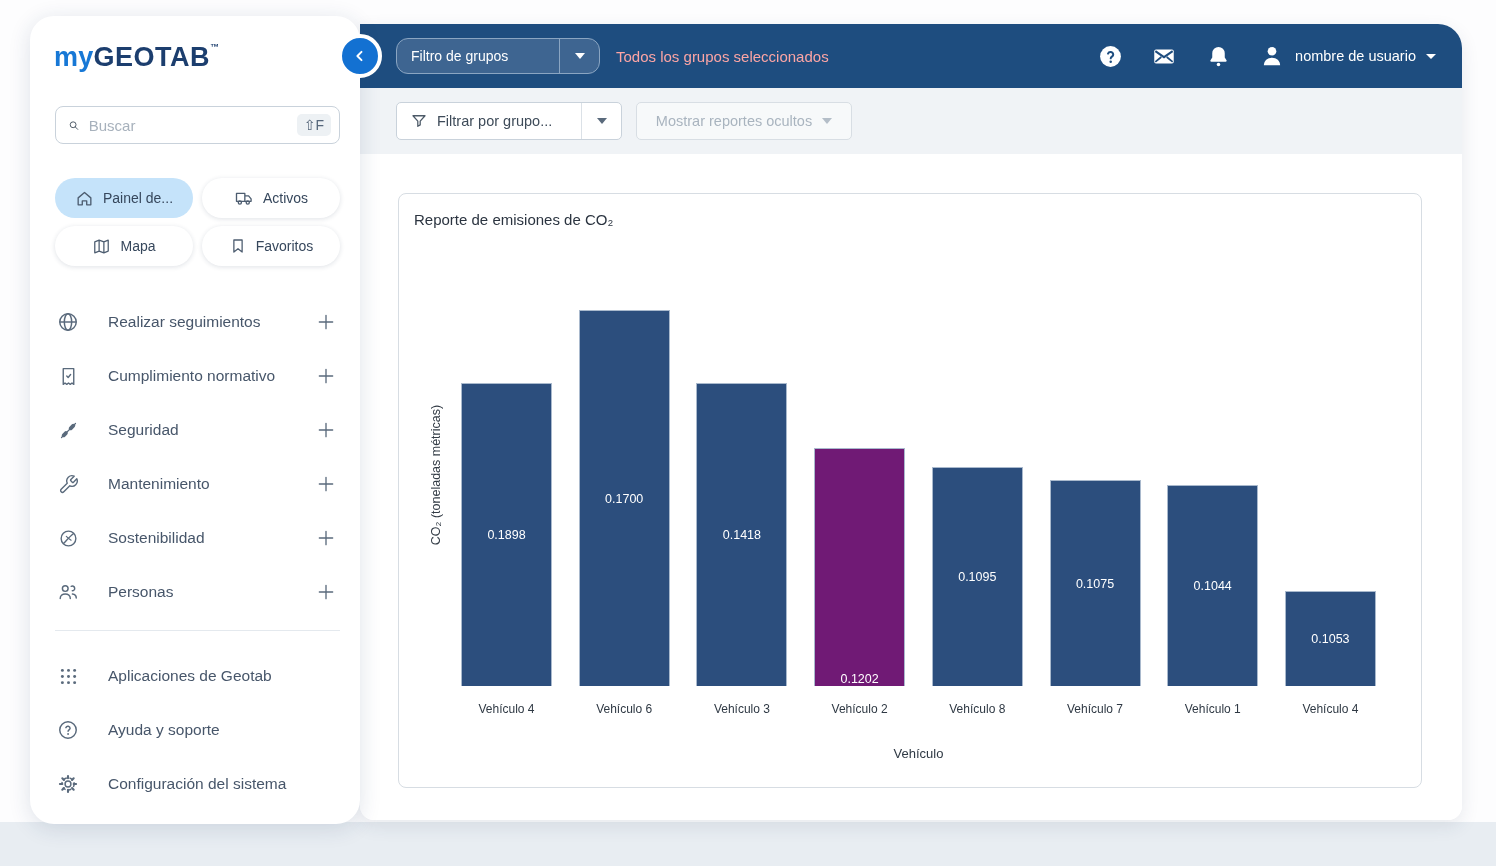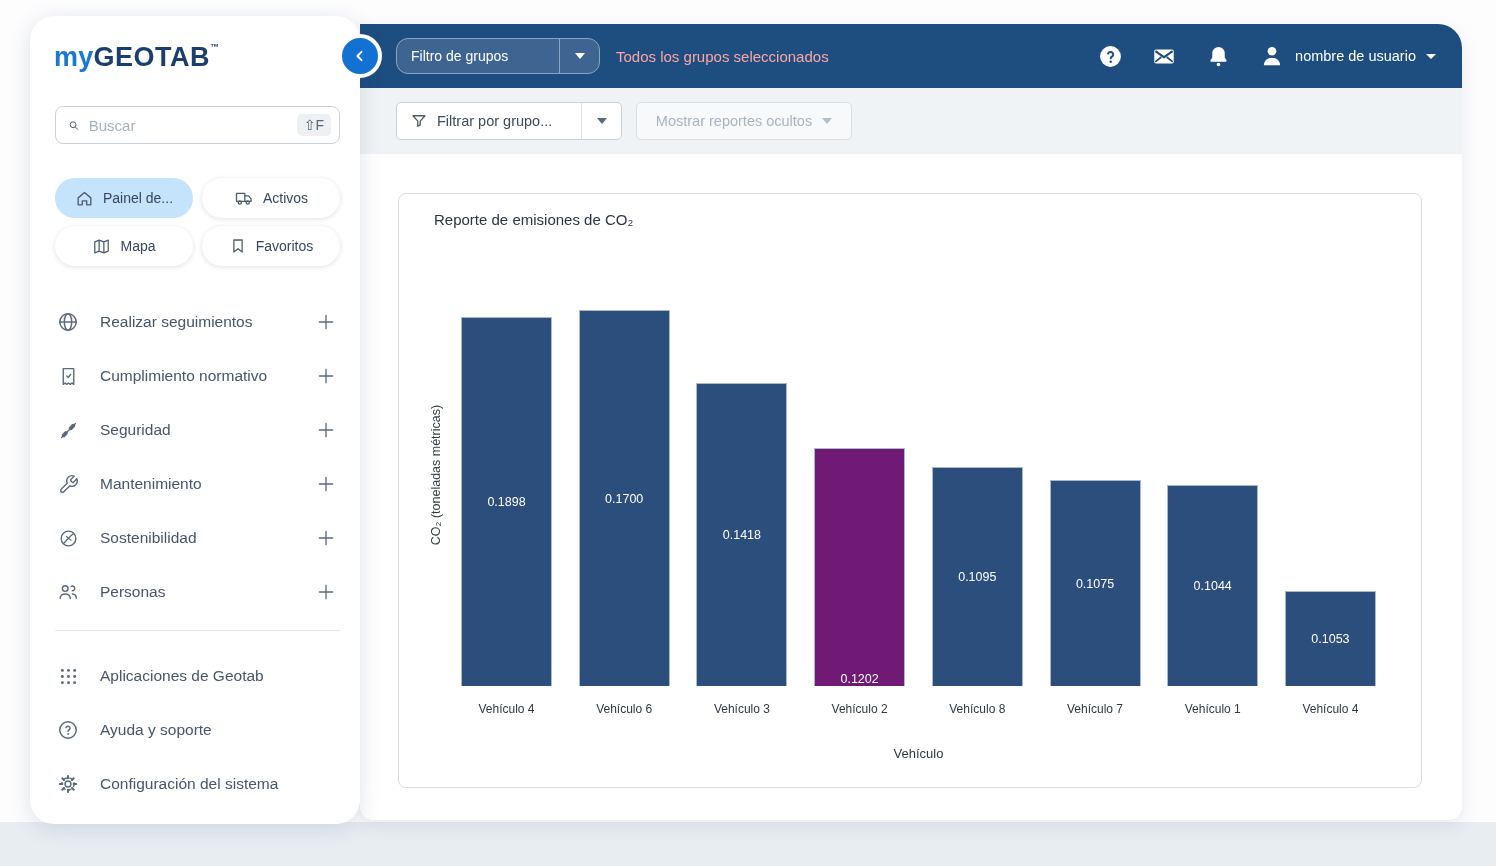--- a/index.html
+++ b/index.html
@@ -28,21 +28,21 @@
   .tb-filter .tb-label { flex:1; display:flex; align-items:center; gap:9px; padding-left:13px; font-size:14.5px; color:#3e4b59; }
   .tb-filter .tb-caret { width:40px; border-left:1px solid #dbe1e7; display:flex; align-items:center; justify-content:center; }
   .caret-down-slate { width:0; height:0; border-left:5px solid transparent; border-right:5px solid transparent; border-top:6px solid #5a6a7c; }
   .caret-down-gray  { width:0; height:0; border-left:5px solid transparent; border-right:5px solid transparent; border-top:6px solid #b4bec8; }
   .tb-hidden { margin-left:14px; width:216px; border:1px solid #d8dee4; background:#f7f9fa; display:flex; align-items:center; justify-content:center; gap:10px; font-size:14.5px; color:#a9b4bf; cursor:default; }
 
   .content { position:absolute; left:0; top:130px; width:1102px; height:666px; background:#fff; border-radius:0 0 14px 14px; }
 
   
   .chart-card { position:absolute; left:398px; top:193px; width:1024px; height:595px; background:#fff; border:1px solid #d7dde3; border-radius:8px; }
-  .chart-title { position:absolute; left:15px; top:17px; font-size:15px; color:#2b3440;margin-left:20px; }
+  .chart-title { position:absolute; left:15px; top:17px; font-size:15px; color:#2b3440; }
   .y-axis-label { position:absolute; left:27px; top:69px; width:20px; height:423px; display:flex; align-items:center; justify-content:center; }
   .y-axis-label span { transform:rotate(-90deg); white-space:nowrap; font-size:12.5px; color:#333c46; }
   .plot { position:absolute; left:62px; top:69px; width:915px; height:423px; display:flex; justify-content:space-between; align-items:flex-end; }
   .bar { width:91px; display:flex; align-items:center; justify-content:center; border:1px solid #a9b9cd; border-bottom:none; }
   .bar-value { font-size:12.5px; color:#fff; }
   .ticks { position:absolute; left:62px; top:508px; width:915px; display:flex; justify-content:space-between; }
   .tick { flex:0 0 91px; text-align:center; font-size:12px; color:#2f3944; white-space:nowrap; }
   .x-axis-title { position:absolute; left:62px; top:552px; width:915px; text-align:center; font-size:13px; color:#2f3944; }
 
   
@@ -58,21 +58,21 @@
   .search-box input::placeholder { color:#a7b1bc; }
   .kbd-badge { background:#edf1f4; color:#55667a; border-radius:5px; font-size:14px; padding:3px 7px; white-space:nowrap; }
 
   .pills { position:absolute; left:25px; top:162px; width:285px; display:flex; flex-wrap:wrap; gap:8px 9px; }
   .pill { width:138px; height:40px; border-radius:20px; background:#fff; box-shadow:0 1px 5px rgba(30,50,80,.14); display:flex; align-items:center; justify-content:center; gap:9px; font-size:14px; color:#36475c; cursor:pointer; }
   .pill.active { background:#c5e3fa; box-shadow:none; }
 
   .menu { position:absolute; left:0; top:279px; width:330px; }
   .menu-item { height:54px; display:flex; align-items:center; padding:0 22px 0 26px; cursor:pointer; }
   .menu-item .mi-icon { width:24px; height:24px; color:#5a6a7c; display:flex; align-items:center; justify-content:center; }
-  .menu-item .mi-label { margin-left:20px; font-size:15.5px; color:#47566a; flex:1; }
+  .menu-item .mi-label { margin-left:28px; font-size:15.5px; color:#47566a; flex:1; }
   .menu-item .mi-plus { width:24px; height:24px; color:#5a6a7c; display:flex; align-items:center; justify-content:center; cursor:pointer; }
 
   .divider { position:absolute; left:25px; top:614px; width:285px; height:1px; background:#e4e9ee; }
 
   .footer-menu { position:absolute; left:0; top:633px; width:330px; }
 
   svg { display:block; }
 </style>
 </head>
 <body>
@@ -146,21 +146,21 @@
 
     <div class="content"></div>
   </div>
 
   <div class="chart-card">
     <div class="chart-title">Reporte de emisiones de CO₂</div>
     <div class="y-axis-label">
         <span>CO₂ (toneladas métricas)</span>
       </div>
     <div class="plot" id="plot">
-        <div class="bar" style="height: 369px; background: rgb(44, 78, 125);">
+        <div class="bar" style="height: 303px; background: rgb(44, 78, 125);">
           <span class="bar-value">0.1898</span>
         </div>
         <div class="bar" style="height: 376px; background: rgb(44, 78, 125);">
           <span class="bar-value">0.1700</span>
         </div>
         <div class="bar" style="height: 303px; background: rgb(44, 78, 125);">
           <span class="bar-value">0.1418</span>
         </div>
         <div class="bar" style="height: 238px; background: #701a75; align-items: flex-end;">
           <span class="bar-value">0.1202</span>

